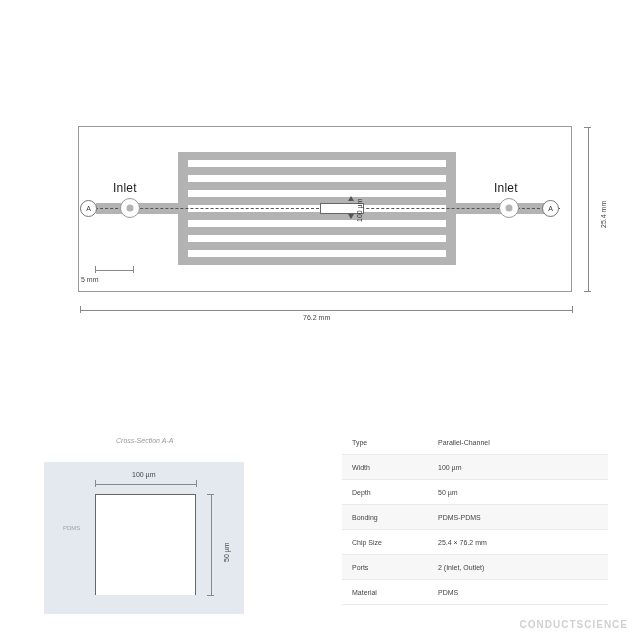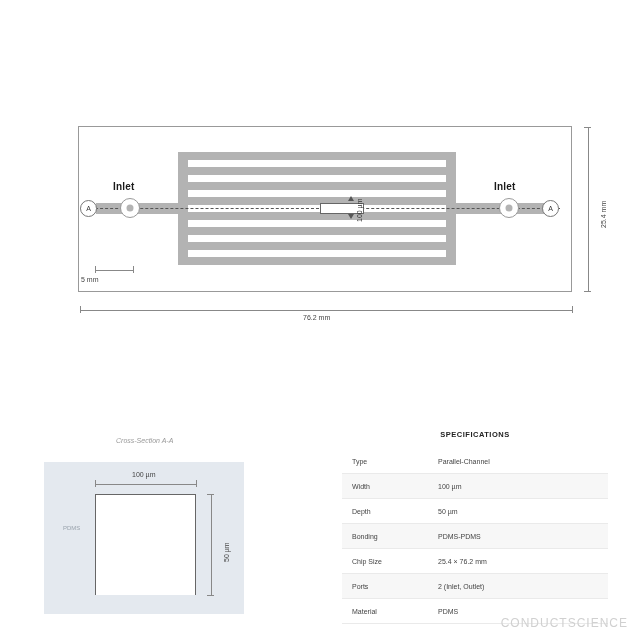--- a/index.html
+++ b/index.html
@@ -81,22 +81,22 @@
     width: 7px;
     height: 7px;
     border-radius: 50%;
     background: #b3b3b3;
   }
   #port-inlet  { left: 120px; top: 198px; }
   #port-outlet { left: 499px; top: 198px; }
 
   .port-label {
     position: absolute;
-    font-size: 10px;
-    font-weight: bold;
+    font-size: 12px;
+    font-weight: normal;
     color: #1a1a1a;
     letter-spacing: 0.2px;
   }
   #label-inlet  { left: 113px; top: 181px; }
   #label-outlet { left: 494px; top: 181px; }
 
   
   .section-line {
     position: absolute;
     left: 80px;
@@ -291,23 +291,24 @@
     padding-left: 10px;
     box-sizing: border-box;
   }
   .spec-val { flex: 1; }
 
   
   #watermark {
     position: absolute;
     right: 12px;
     bottom: 10px;
-    font-size: 12px;
+    font-size: 10px;
     letter-spacing: 1px;
     color: #d0d0d0;
+    font-weight: bold;
   }
 </style>
 </head>
 <body>
 
 <div id="plan-view">
 
   <div class="chip-outline"></div>
 
   <div class="main-channel"></div>
@@ -368,21 +369,20 @@
 <div class="tick-v" id="cs-dim-w-t1"></div>
 <div class="tick-v" id="cs-dim-w-t2"></div>
 <div class="dim-text" id="cs-dim-w-text">100 µm</div>
 
 <div class="dim-line-v" id="cs-dim-h-line"></div>
 <div class="tick-h" id="cs-dim-h-t1"></div>
 <div class="tick-h" id="cs-dim-h-t2"></div>
 <div class="dim-text-v" id="cs-dim-h-text">50 µm</div>
 
 <div id="spec-panel">
-  <div id="spec-title">SPECIFICATIONS</div>
 
   <div class="spec-row">
     <div class="spec-key">Type</div>
     <div class="spec-val">Parallel-Channel</div>
   </div>
   <div class="spec-row alt">
     <div class="spec-key">Width</div>
     <div class="spec-val">100 µm</div>
   </div>
   <div class="spec-row">

